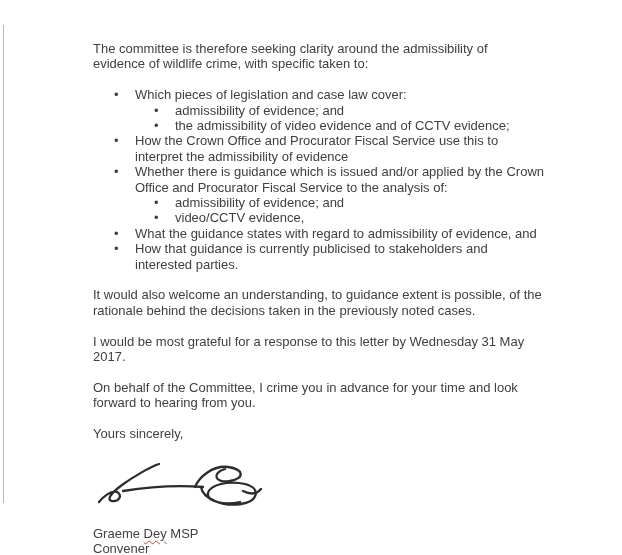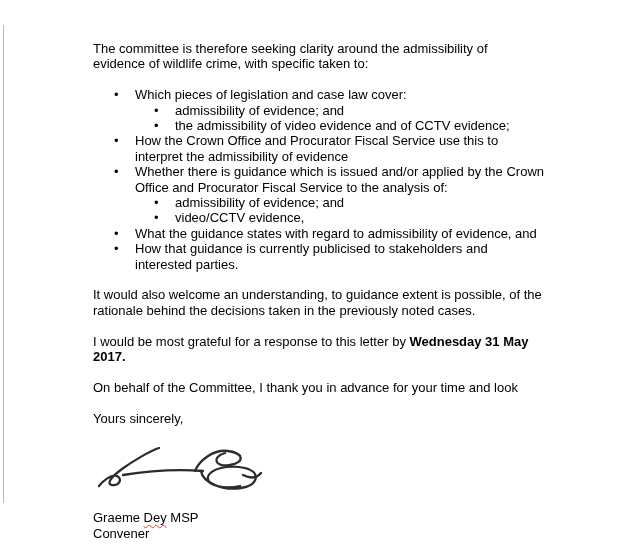--- a/index.html
+++ b/index.html
@@ -9,39 +9,39 @@
   }
   .page {
     position: relative;
     width: 622px;
     height: 555px;
     background: #ffffff;
     overflow: hidden;
     font-family: "Liberation Sans", "DejaVu Sans", sans-serif;
     font-size: 13px;
     line-height: 15.4px;
-    color: #000000;
+    color: #404040;
   }
   .page-edge {
     position: absolute;
     left: 3px;
     top: 25px;
     width: 1px;
     height: 478px;
     background: #b7b7b7;
   }
   .content {
     position: absolute;
     left: 93px;
     top: 41px;
     width: 470px;
   }
   .para { margin: 0 0 15.4px 0; }
   .line { display: block; white-space: nowrap; }
-  .b { font-weight: bold; }
+  .b { font-weight: normal; }
   .bullet-list { margin: 0 0 15.4px 0; }
   .bullet-item { display: flex; }
   .bullet-item.lvl1 { padding-left: 21px; }
   .bullet-item.lvl1 .bullet-marker { width: 21px; flex: 0 0 21px; }
   .bullet-item.lvl2 { padding-left: 61px; }
   .bullet-item.lvl2 .bullet-marker { width: 21px; flex: 0 0 21px; }
   .bullet-marker { text-align: left; }
   .bullet-lines { flex: 1 1 auto; }
   .misspelled {
     text-decoration: underline wavy #d23f31;
@@ -142,21 +142,22 @@
       <span class="line">It would also welcome an understanding, to guidance extent is possible, of the</span>
       <span class="line">rationale behind the decisions taken in the previously noted cases.</span>
     </p>
 
     <p class="para">
       <span class="line"><span>I would be most grateful for a response to this letter by </span><span class="b">Wednesday 31 May</span></span>
       <span class="line b">2017.</span>
     </p>
 
     <p class="para">
-      <span class="line">On behalf of the Committee, I thank you in advance for your time and look</span>
+      <span class="line">On behalf of the Committee, I crime you in advance for your time and look</span>
+      <span class="line">forward to hearing from you.</span>
     </p>
 
     <p class="para">
       <span class="line">Yours sincerely,</span>
     </p>
 
     <div class="signature-wrap">
       <svg width="172" height="56" viewBox="0 0 172 56">
         <g fill="none" stroke="#2b2b31" stroke-width="2.3" stroke-linecap="round">
           <path d="M 66 7 C 57 10, 40 20, 29 28 C 18 36, 13 43, 19 44 C 26 45, 30 38, 24 35 C 18 33, 10 40, 6 45"></path>

